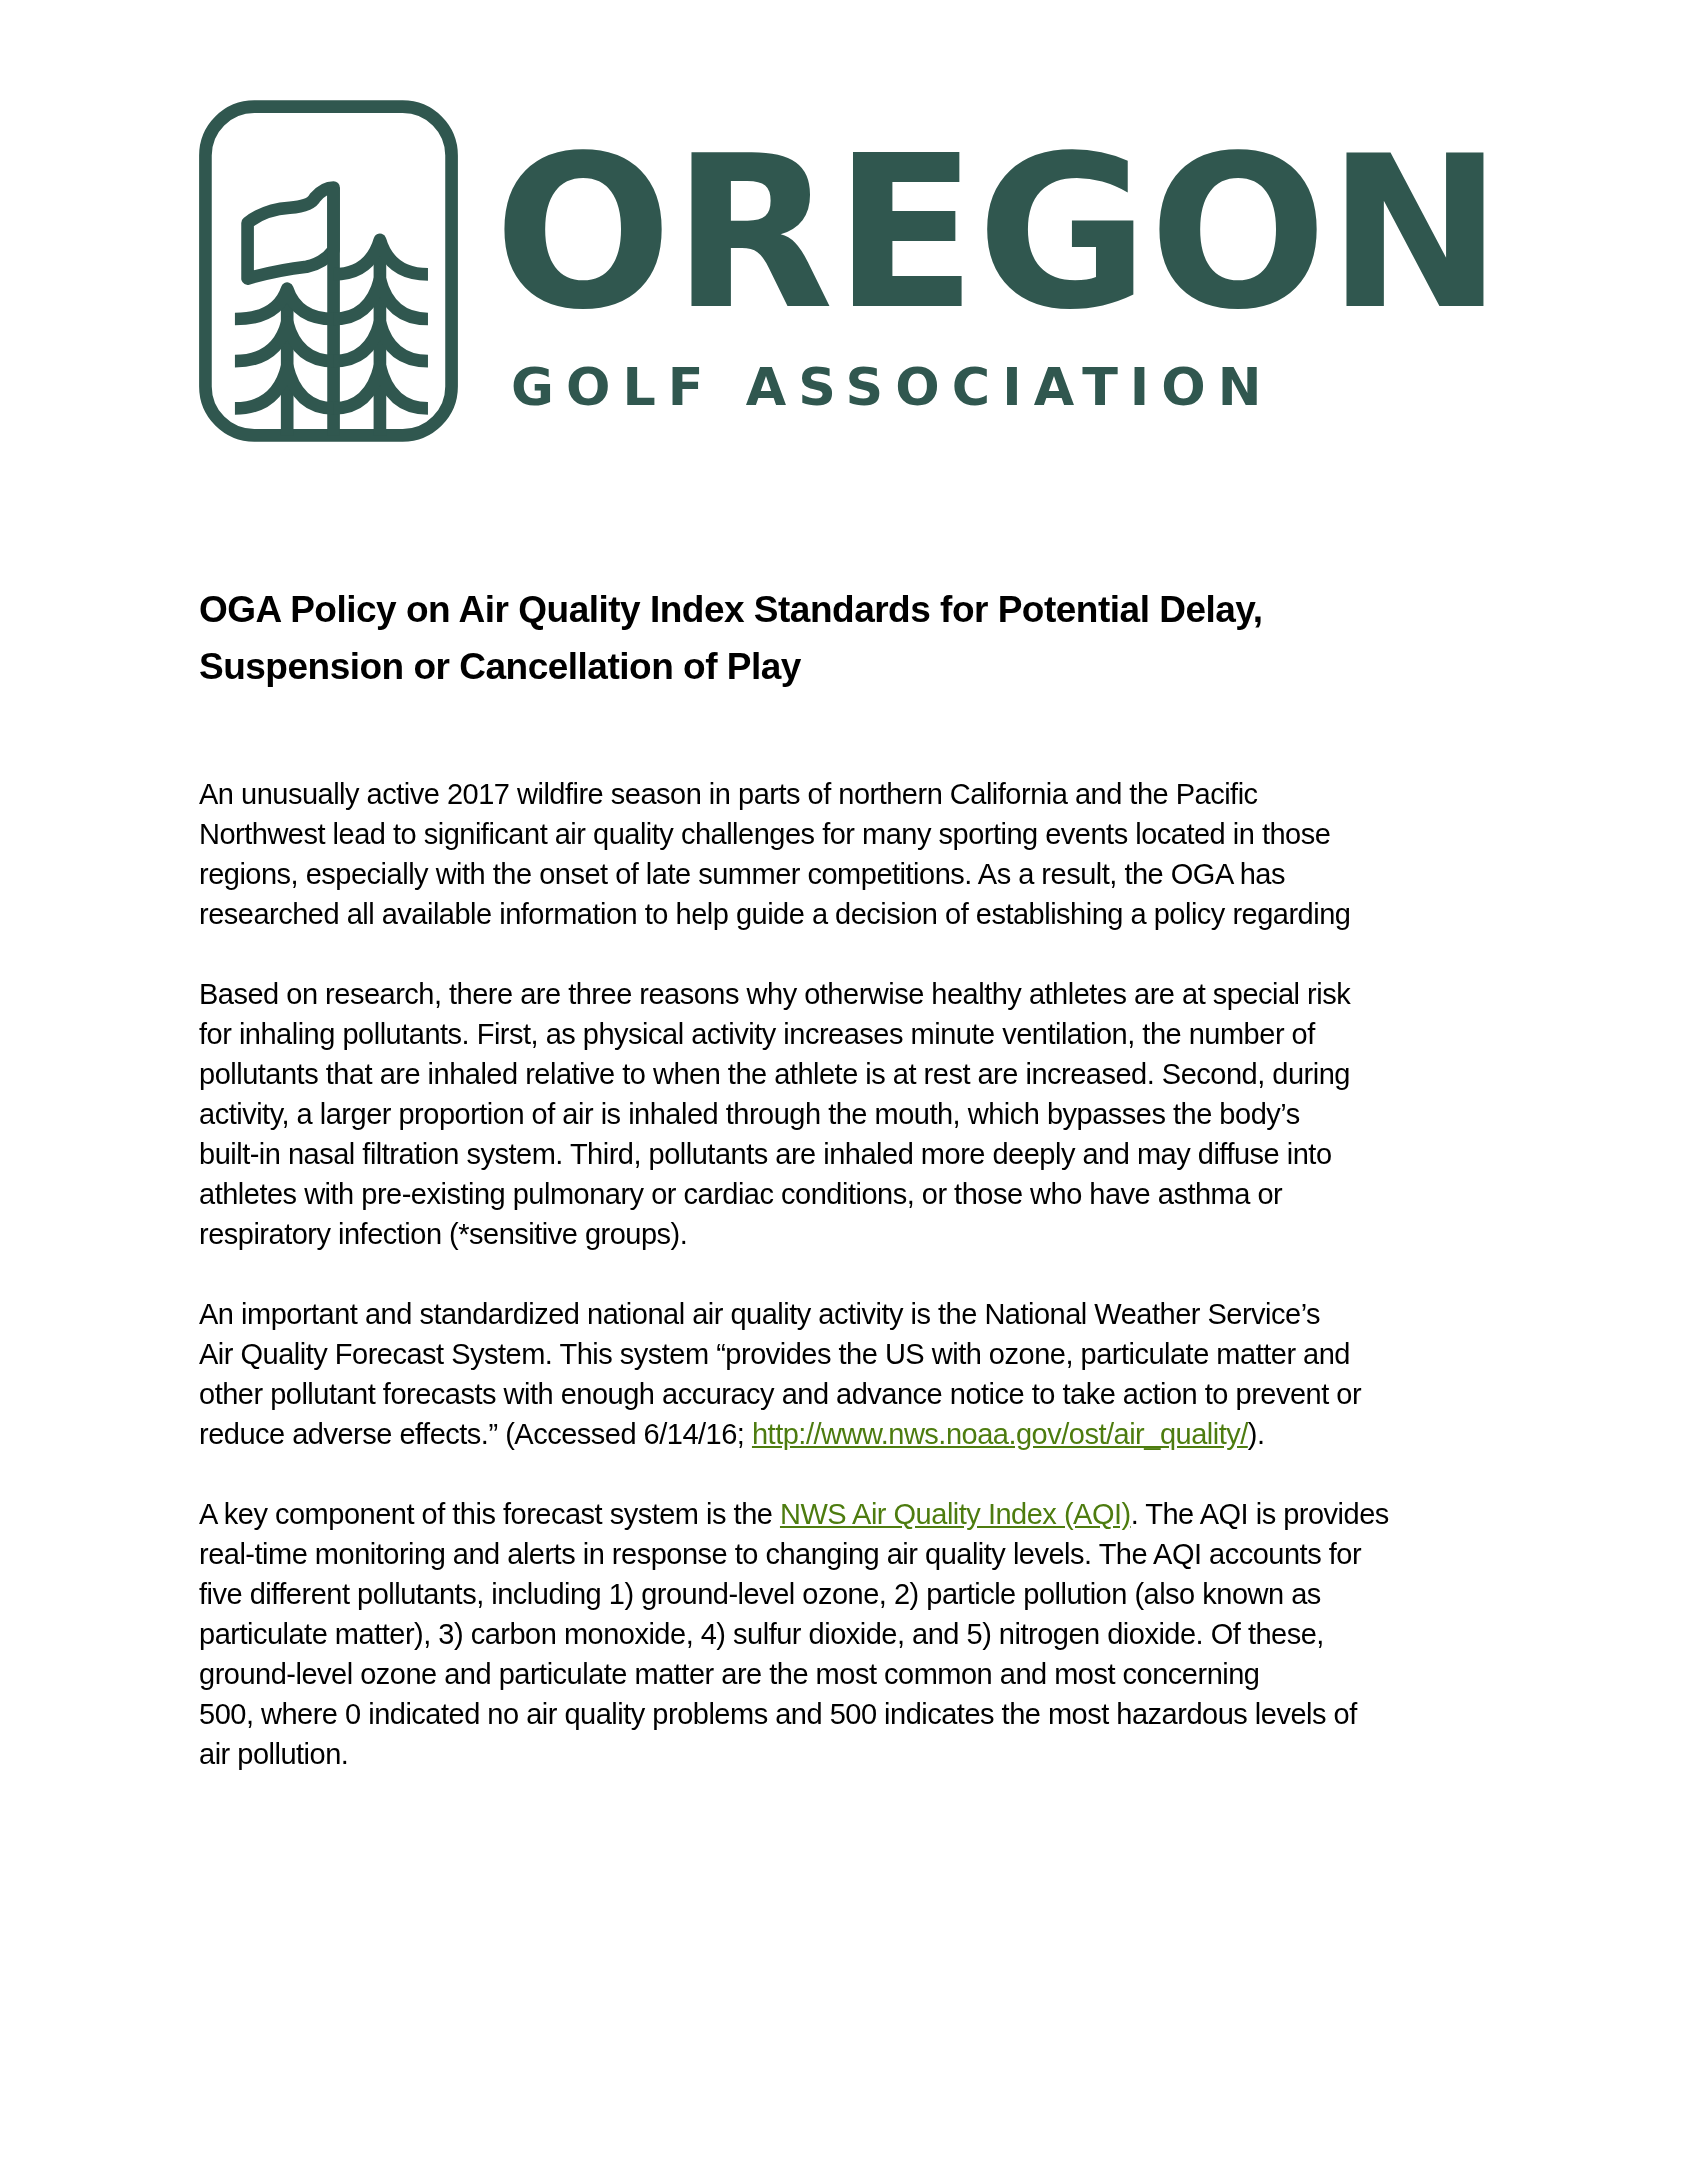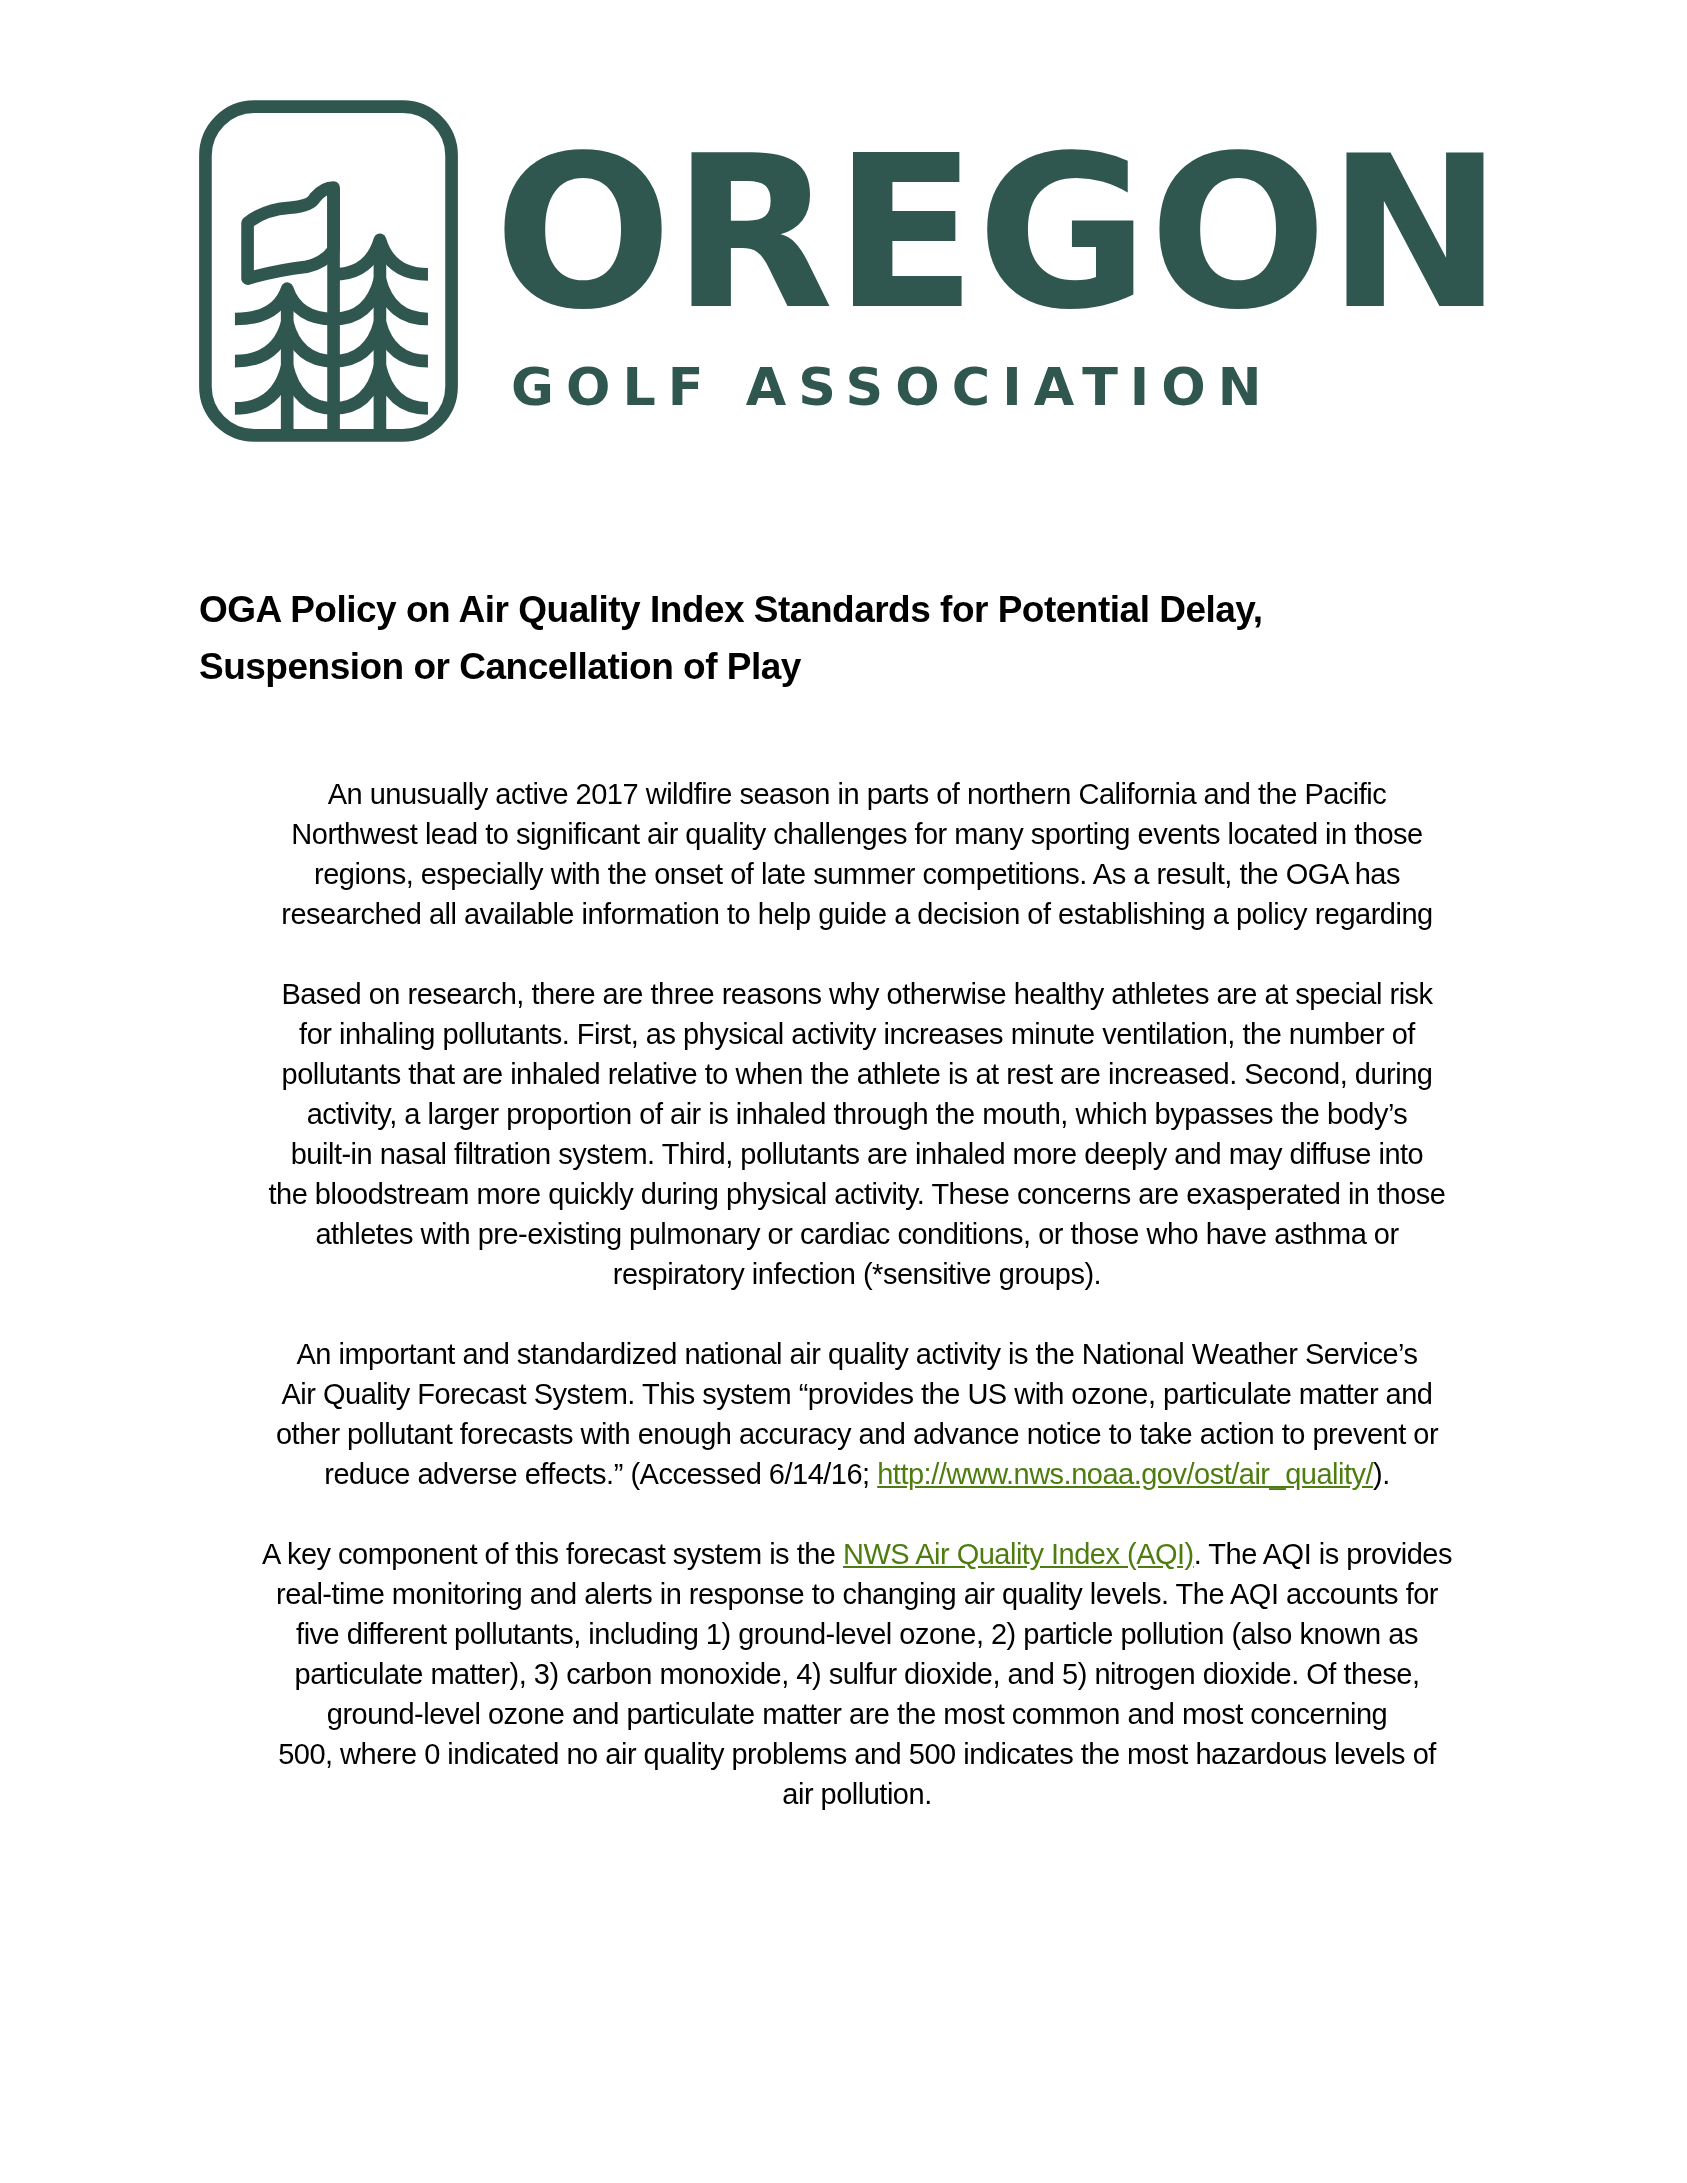--- a/index.html
+++ b/index.html
@@ -6,21 +6,21 @@
   body { width: 1687px; height: 2183px; position: relative; overflow: hidden;
          font-family: "Liberation Sans", "DejaVu Sans", sans-serif; color: #000; }
   .logo { position: absolute; left: 0; top: 0; width: 1361px; height: 472px; }
   .logo-mark { position: absolute; left: 197px; top: 98px; width: 263px; height: 346px; }
   .wordmark { position: absolute; left: 494px; top: 127px; width: 1012px; height: 194px; }
   .subtitle { position: absolute; left: 511px; top: 354px; width: 759px; height: 59px; }
   .doc-title { position: absolute; left: 199px; top: 581px; width: 1316px;
                font-weight: bold; font-size: 37px; line-height: 57px; letter-spacing: -0.5px; color: #000; }
   .doc-title div { white-space: nowrap; }
   .body { position: absolute; left: 199px; top: 774px; width: 1316px; }
-  .para { font-size: 29px; line-height: 40px; letter-spacing: -0.5px; margin: 0 0 40px 0; text-align: center; }
+  .para { font-size: 29px; line-height: 40px; letter-spacing: -0.5px; margin: 0 0 40px 0; }
   .line { white-space: nowrap; display: block; }
   a.link { color: #4d7c0f; text-decoration: underline; }
 </style>
 </head>
 <body>
 
 <div class="logo">
   <svg class="logo-mark" viewBox="0 0 312 410" xmlns="http://www.w3.org/2000/svg">
     <g fill="none" stroke="#30574F" stroke-width="15" stroke-linejoin="round">
 
@@ -67,21 +67,20 @@
     <span class="line">regions, especially with the onset of late summer competitions. As a result, the OGA has</span>
     <span class="line">researched all available information to help guide a decision of establishing a policy regarding</span>
   </p>
 
   <p class="para">
     <span class="line">Based on research, there are three reasons why otherwise healthy athletes are at special risk</span>
     <span class="line">for inhaling pollutants. First, as physical activity increases minute ventilation, the number of</span>
     <span class="line">pollutants that are inhaled relative to when the athlete is at rest are increased. Second, during</span>
     <span class="line">activity, a larger proportion of air is inhaled through the mouth, which bypasses the body’s</span>
     <span class="line">built-in nasal filtration system. Third, pollutants are inhaled more deeply and may diffuse into</span>
-    <span class="line">the bloodstream more quickly during physical activity. These concerns are exasperated in those</span>
     <span class="line">athletes with pre-existing pulmonary or cardiac conditions, or those who have asthma or</span>
     <span class="line">respiratory infection (*sensitive groups).</span>
   </p>
 
   <p class="para">
     <span class="line">An important and standardized national air quality activity is the National Weather Service’s</span>
     <span class="line">Air Quality Forecast System. This system “provides the US with ozone, particulate matter and</span>
     <span class="line">other pollutant forecasts with enough accuracy and advance notice to take action to prevent or</span>
     <span class="line"><span>reduce adverse effects.” (Accessed 6/14/16; </span><a class="link">http://www.nws.noaa.gov/ost/air_quality/</a><span>).</span></span>
   </p>

